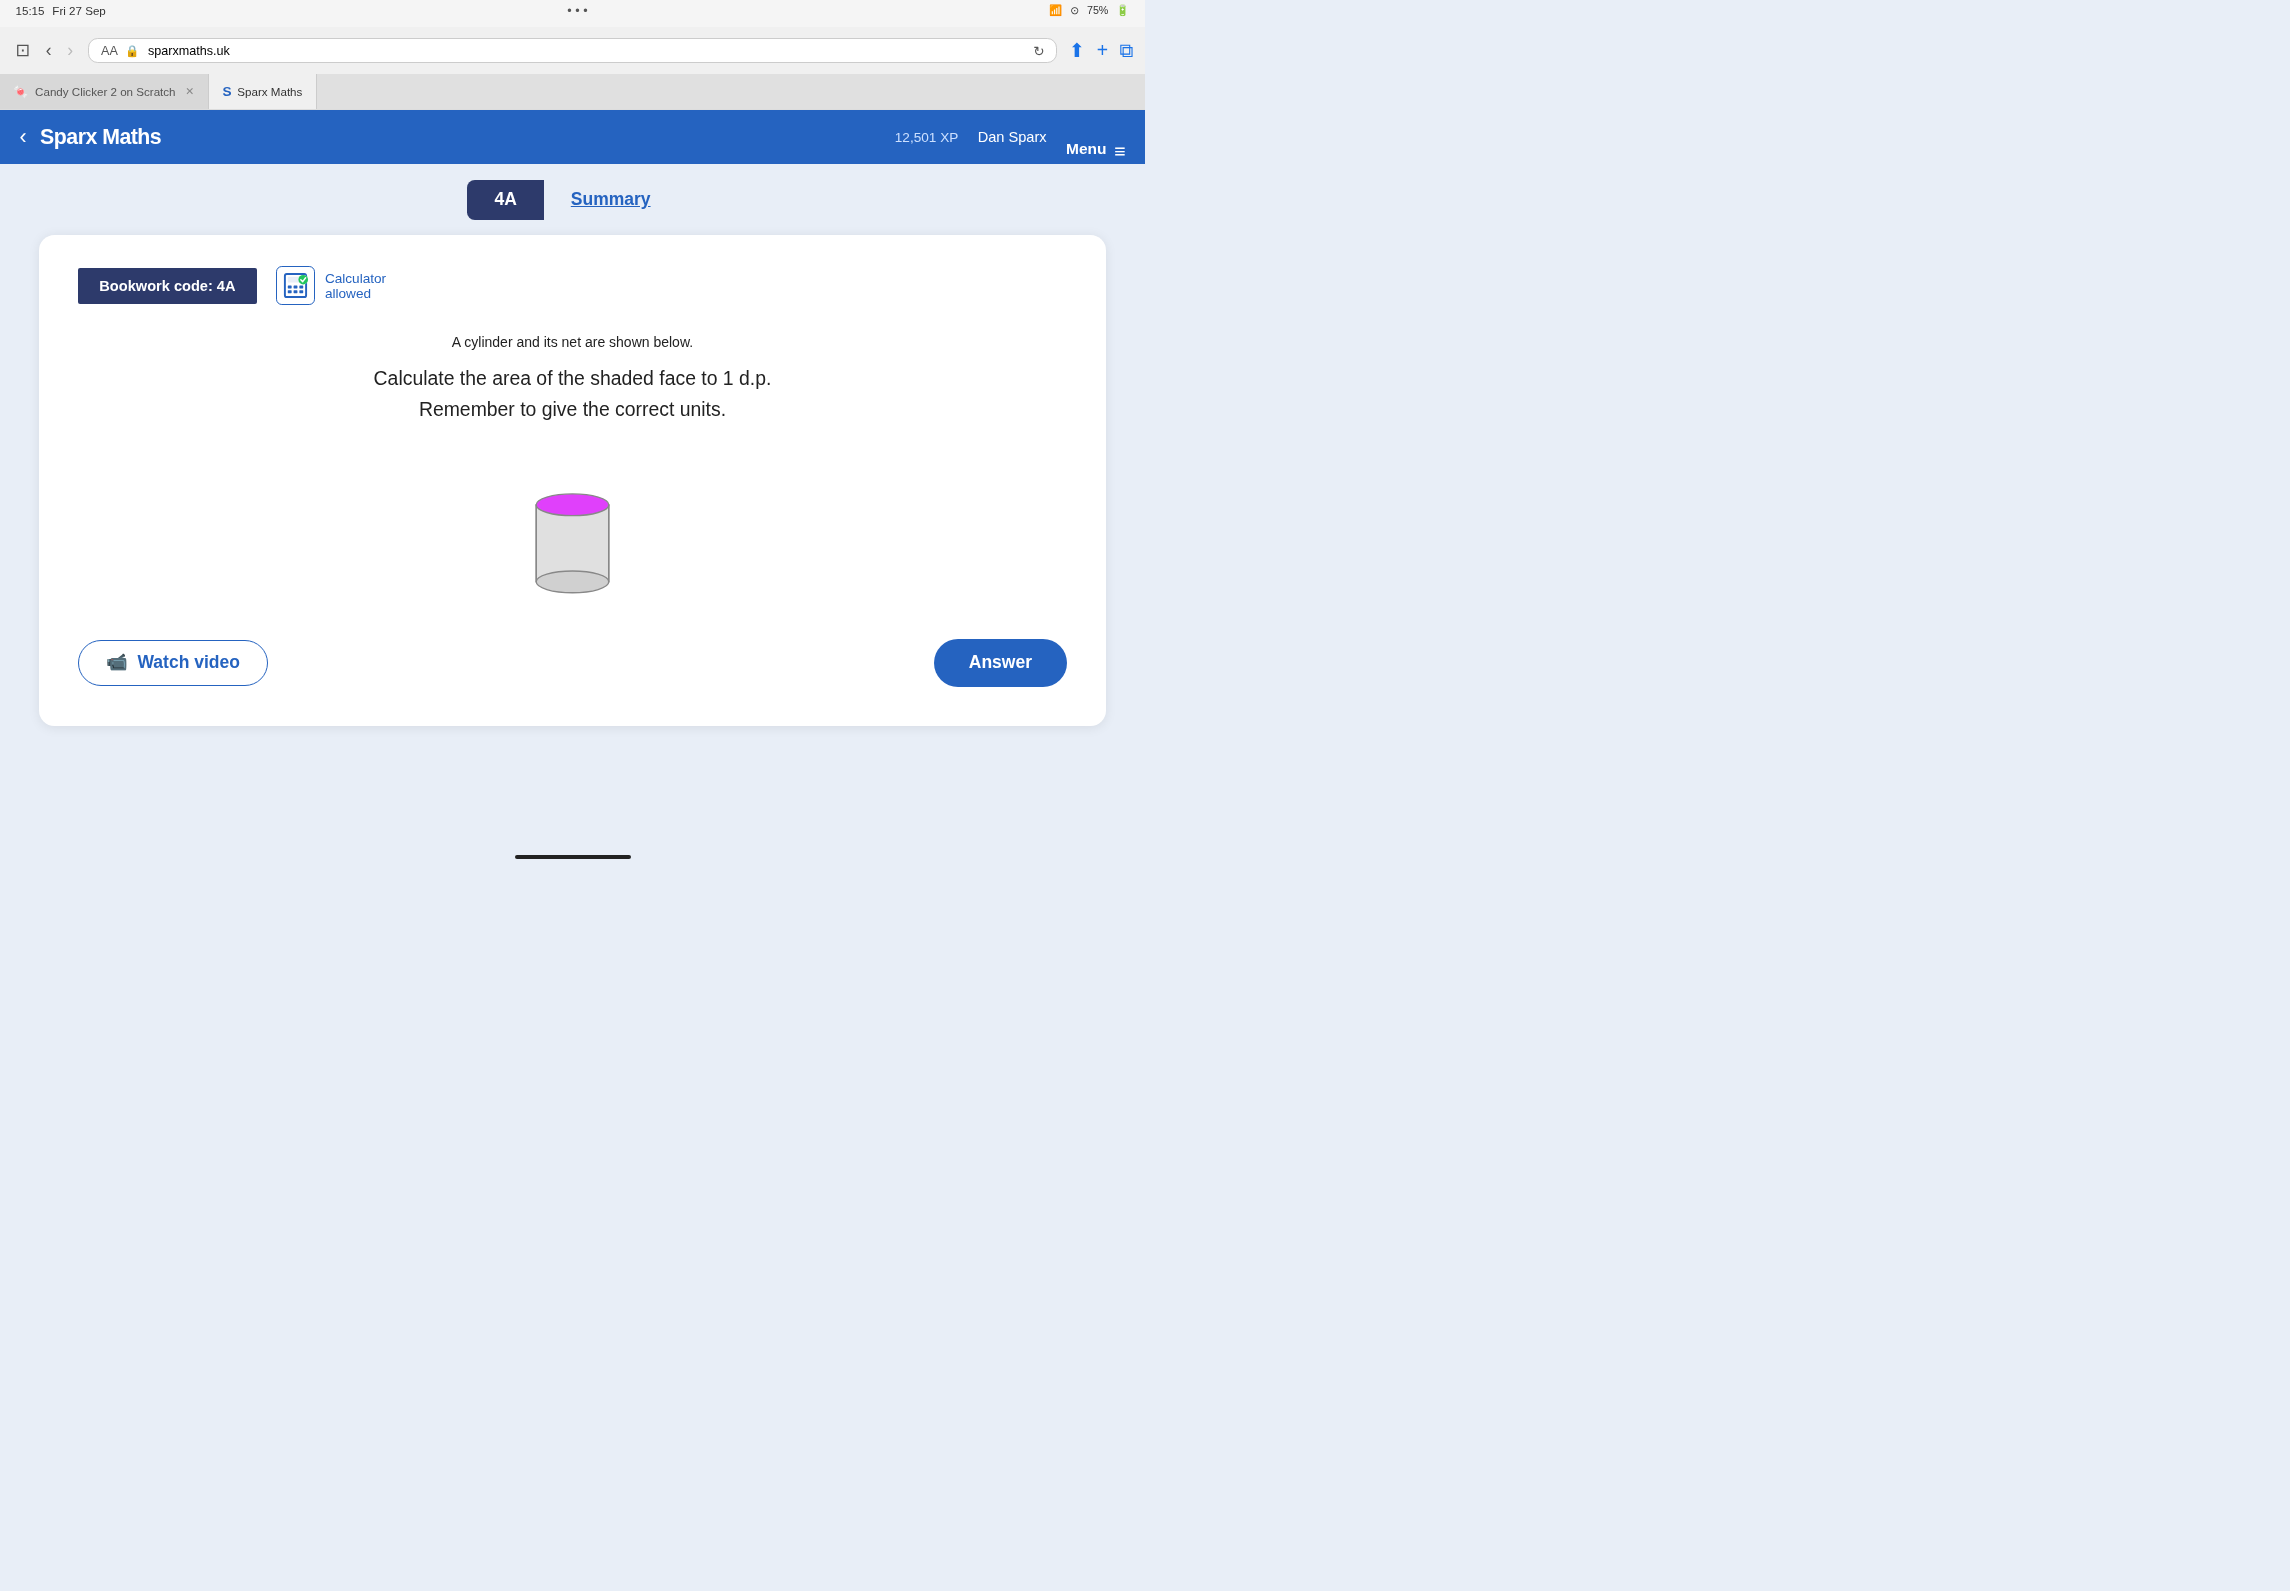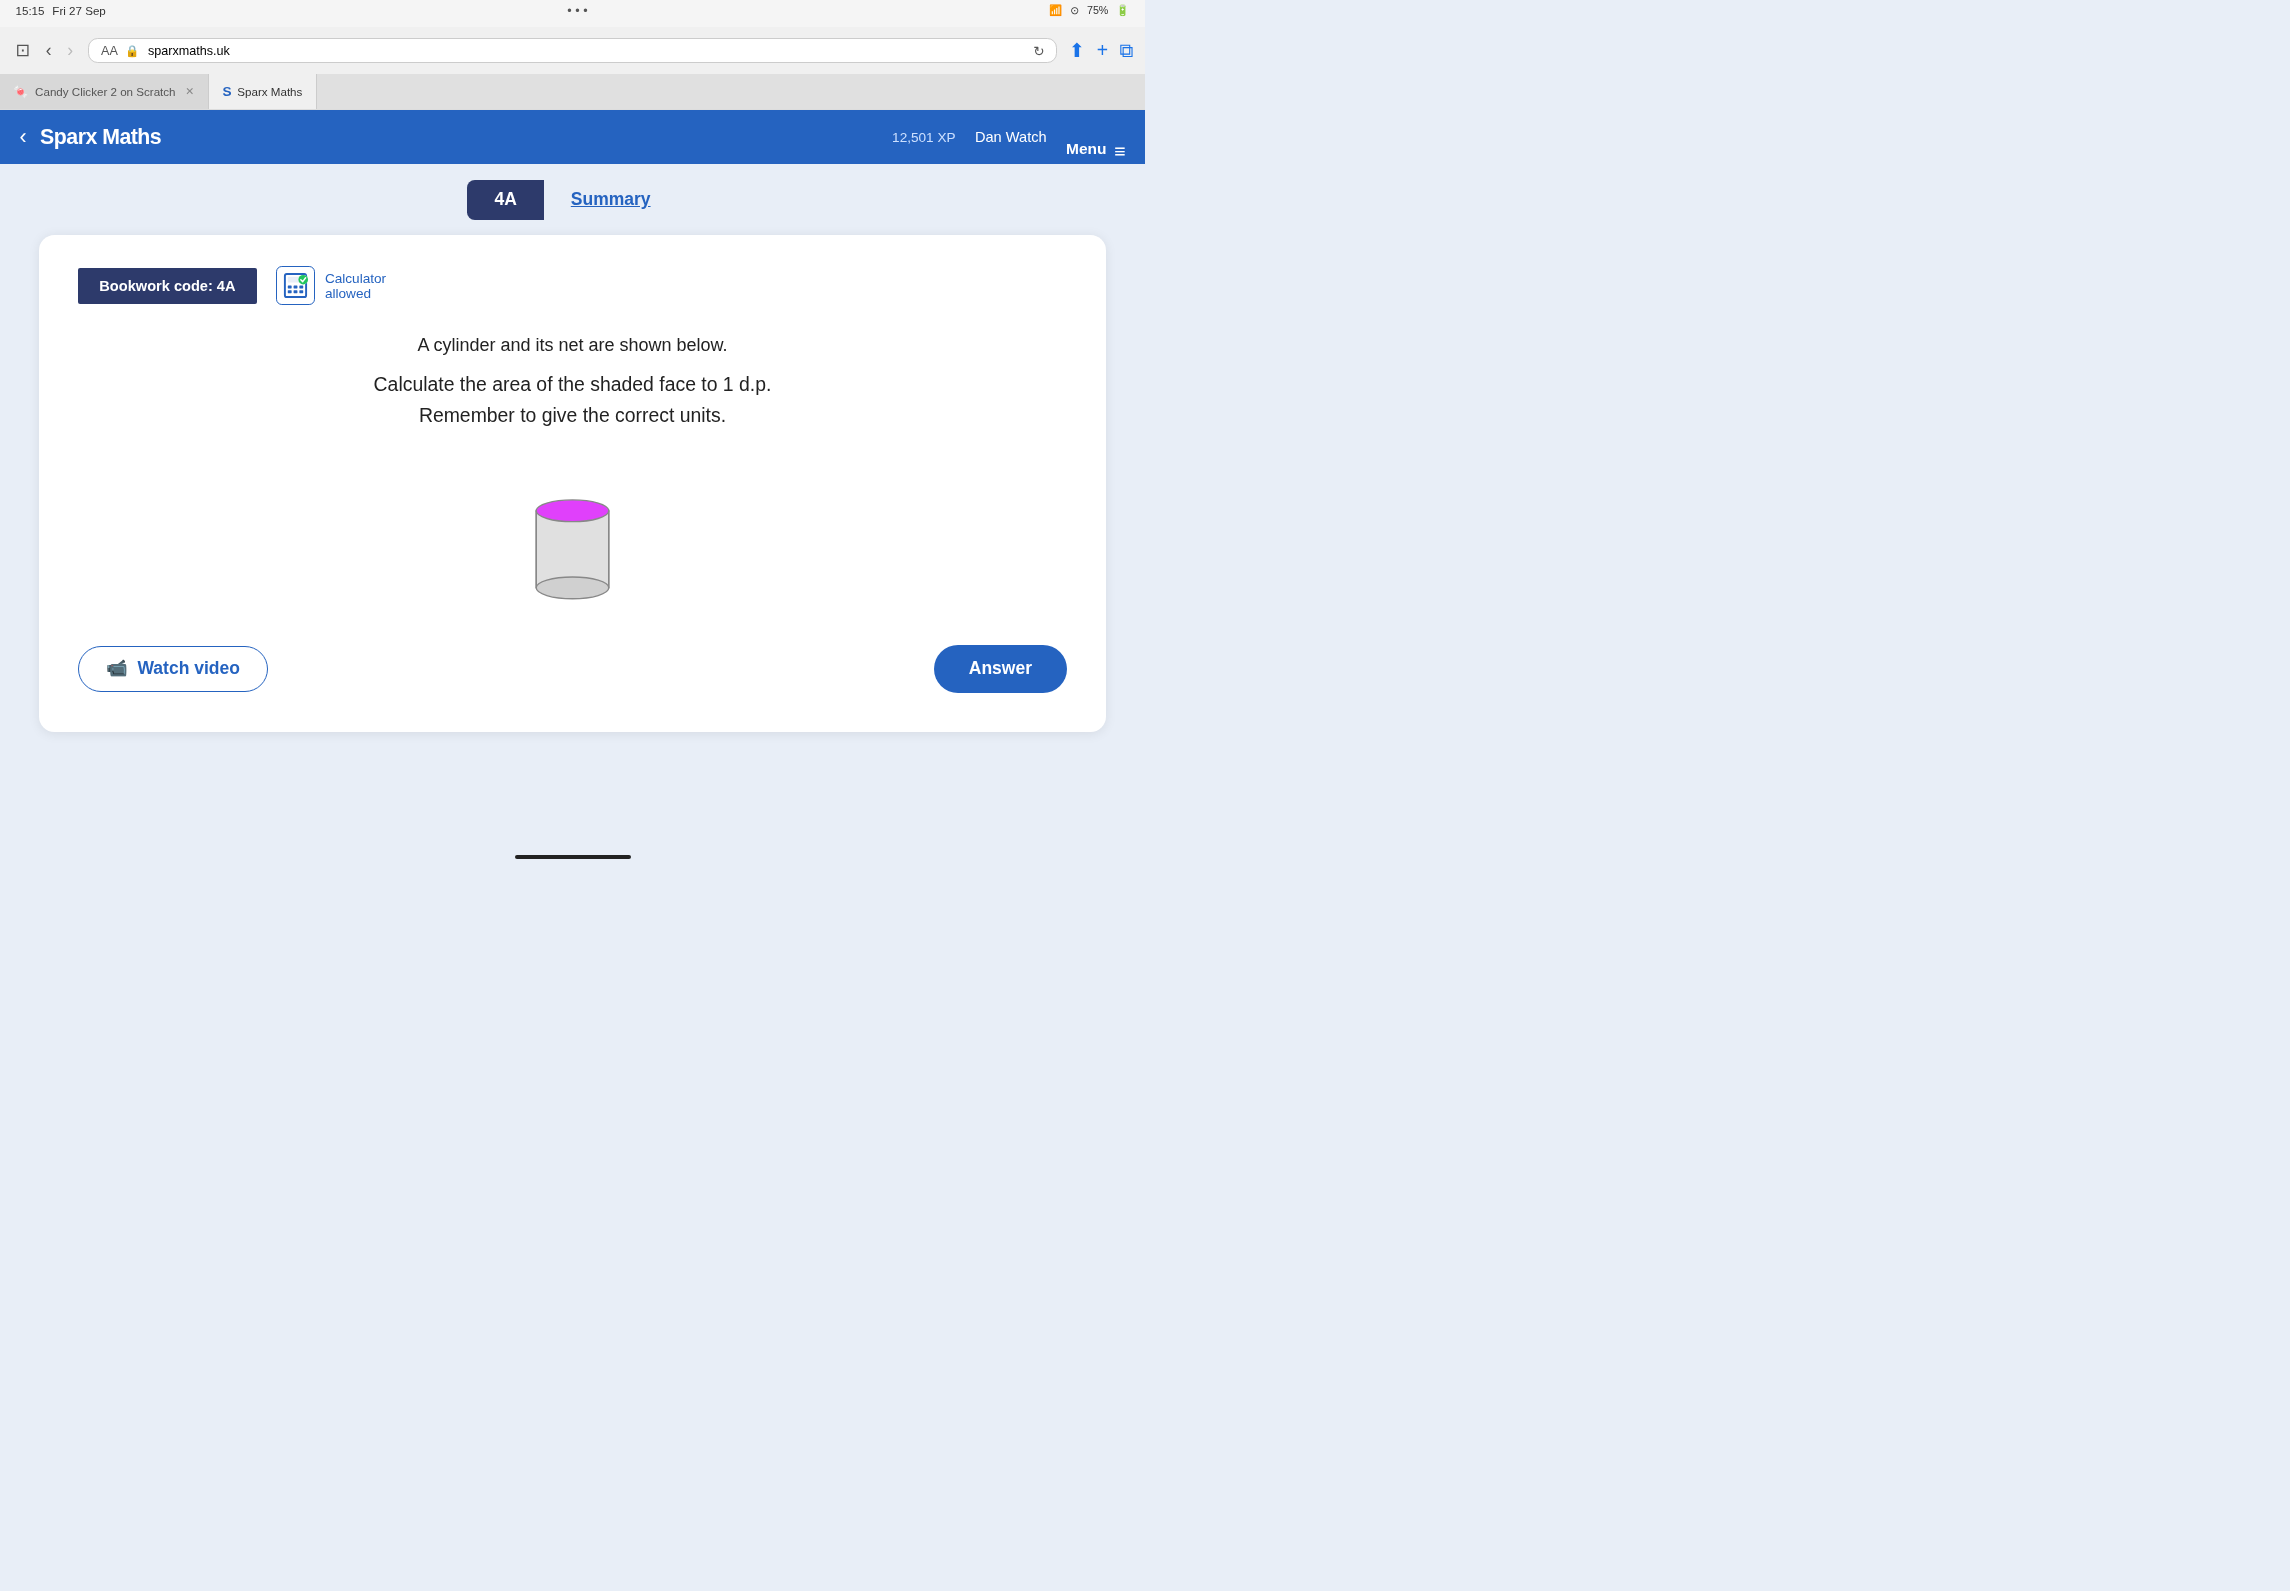--- a/index.html
+++ b/index.html
@@ -210,21 +210,21 @@
       display: flex;
       align-items: center;
       justify-content: center;
       position: relative;
     }
     .calc-icon svg { width: 27px; height: 27px; }
 
     
     .question-text {
       text-align: center;
-      font-size: 18px;
+      font-size: 14px;
       color: #222;
       margin-bottom: 9.7px;
       line-height: 1.5;
     }
     .question-text-2 {
       text-align: center;
       font-size: 19.4px;
       color: #222;
       margin-bottom: 29px;
       line-height: 1.6;
@@ -355,21 +355,21 @@
       <span>Sparx Maths</span>
     </div>
   </div>
 </div>
 
 <div class="nav-bar">
   <span class="nav-back">‹</span>
   <span class="nav-logo">Sparx Maths</span>
   <div class="nav-right">
     <span class="nav-xp">12,501 XP</span>
-    <span class="nav-user">Dan Watch</span>
+    <span class="nav-user">Dan Sparx</span>
     <div class="nav-menu">
       <span>Menu</span>
       <span class="menu-lines">≡</span>
     </div>
   </div>
 </div>
 
 <div class="main-area">
 
   <div class="tab-switcher">

